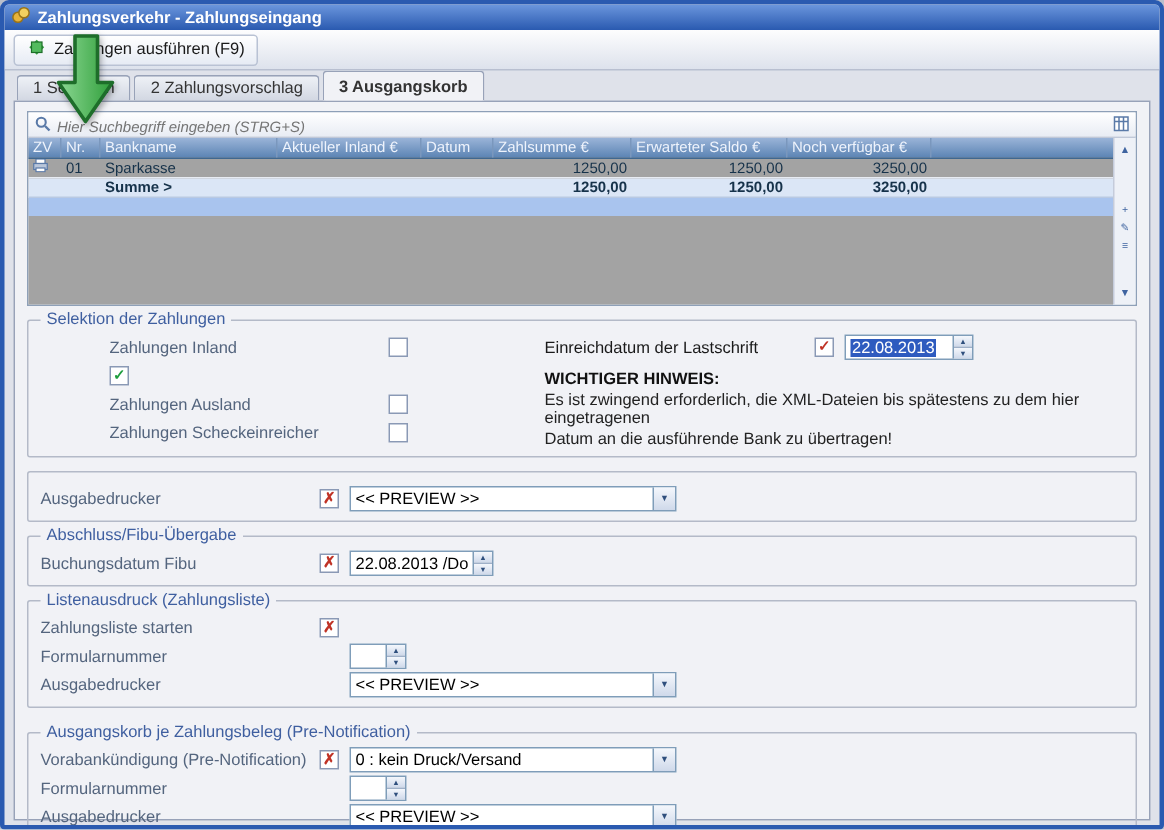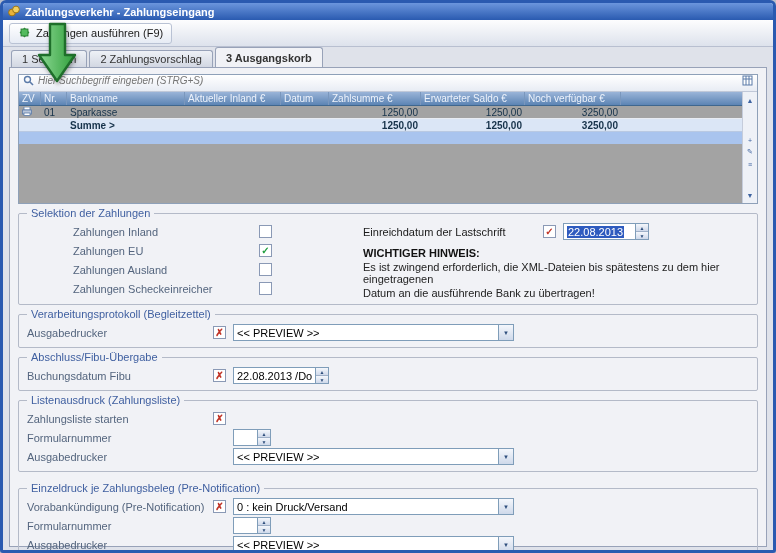--- a/index.html
+++ b/index.html
@@ -58,21 +58,21 @@
     background:#f1f2f6; border:1px solid #98a2b8; padding:6px 8px 4px;
     z-index:1;
   }
   
   .table-block {
     border:1px solid #8ea0b8; background:#fff;
     height:130px; display:flex; flex-direction:column;
   }
   .search-row {
     height:17px; flex:0 0 17px;
-    display:flex; align-items:flex-start; gap:4px; padding:0 4px;
+    display:flex; align-items:flex-end; gap:4px; padding:0 4px;
     background:linear-gradient(#ffffff,#e8ecf4);
     border-bottom:1px solid #c0c8d8;
   }
   .search-input {
     flex:1; border:none; outline:none; background:transparent;
     font-family:inherit; font-size:10px; font-style:italic; color:#8a93a8;
   }
   .grid-wrap { flex:1; display:flex; }
   .grid-main { flex:1; display:flex; flex-direction:column; background:#a3a3a3; }
   .grid-head {
@@ -133,21 +133,21 @@
     background:linear-gradient(#f4f7fc,#cfd9ea);
     display:flex; align-items:center; justify-content:center;
     font-size:6px; color:#2f4f7d; cursor:pointer;
   }
   .spin { width:13px; border-left:1px solid #7f9db9; display:flex; flex-direction:column; cursor:pointer; }
   .spin i {
     flex:1; font-style:normal; display:flex; align-items:center; justify-content:center;
     font-size:5px; color:#2f4f7d; background:linear-gradient(#f4f7fc,#cfd9ea);
   }
   .spin i + i { border-top:1px solid #9fb0c8; }
-  .w-dd { width:281px; }
+  .w-dd { width:218px; }
   .w-date { width:86px; }
   .w-date2 { width:96px; }
   .w-small { width:38px; }
   .s1-cols { display:flex; }
   .s1-left { width:290px;margin-left:46px; }
   .s1-right { flex:1; }
   .s1-right .flabel { width:180px; color:#1a1a1a; }
   .hinweis-title { font-weight:bold; color:#111; margin-top:6px; }
   .hinweis-line { color:#222; margin-top:2px; }
   .mt14 { margin-top:16px; }
@@ -268,21 +268,20 @@
 
     <div class="sect">
       <span class="sect-title">Selektion der Zahlungen</span>
       <div class="s1-cols">
         <div class="s1-left">
           <div class="frow">
             <span class="flabel">Zahlungen Inland</span>
             <span class="cbox mark-red"></span>
           </div>
           <div class="frow">
-            <span class="flabel">Zahlungen EU</span>
             <span class="cbox mark-green">✓</span>
           </div>
           <div class="frow">
             <span class="flabel">Zahlungen Ausland</span>
             <span class="cbox mark-red"></span>
           </div>
           <div class="frow">
             <span class="flabel">Zahlungen Scheckeinreicher</span>
             <span class="cbox mark-red"></span>
           </div>
@@ -302,21 +301,20 @@
             </div>
           </div>
           <div class="hinweis-title">WICHTIGER HINWEIS:</div>
           <div class="hinweis-line">Es ist zwingend erforderlich, die XML-Dateien bis spätestens zu dem hier eingetragenen</div>
           <div class="hinweis-line">Datum an die ausführende Bank zu übertragen!</div>
         </div>
       </div>
     </div>
 
     <div class="sect">
-      <span class="sect-title">Verarbeitungsprotokoll (Begleitzettel)</span>
       <div class="frow">
         <span class="flabel">Ausgabedrucker</span>
         <span class="cbox mark-red">✗</span>
         <div class="field w-dd">
           <span class="txt">&lt;&lt; PREVIEW &gt;&gt;</span>
           <span class="dd-btn">▼</span>
         </div>
       </div>
     </div>
 
@@ -356,21 +354,21 @@
         <span class="flabel">Ausgabedrucker</span>
         <span style="width:20px"></span>
         <div class="field w-dd">
           <span class="txt">&lt;&lt; PREVIEW &gt;&gt;</span>
           <span class="dd-btn">▼</span>
         </div>
       </div>
     </div>
 
     <div class="sect mt14">
-      <span class="sect-title">Einzeldruck je Zahlungsbeleg (Pre-Notification)</span>
+      <span class="sect-title">Ausgangskorb je Zahlungsbeleg (Pre-Notification)</span>
       <div class="frow">
         <span class="flabel">Vorabankündigung (Pre-Notification)</span>
         <span class="cbox mark-red">✗</span>
         <div class="field w-dd">
           <span class="txt">0 : kein Druck/Versand</span>
           <span class="dd-btn">▼</span>
         </div>
       </div>
       <div class="frow">
         <span class="flabel">Formularnummer</span>

